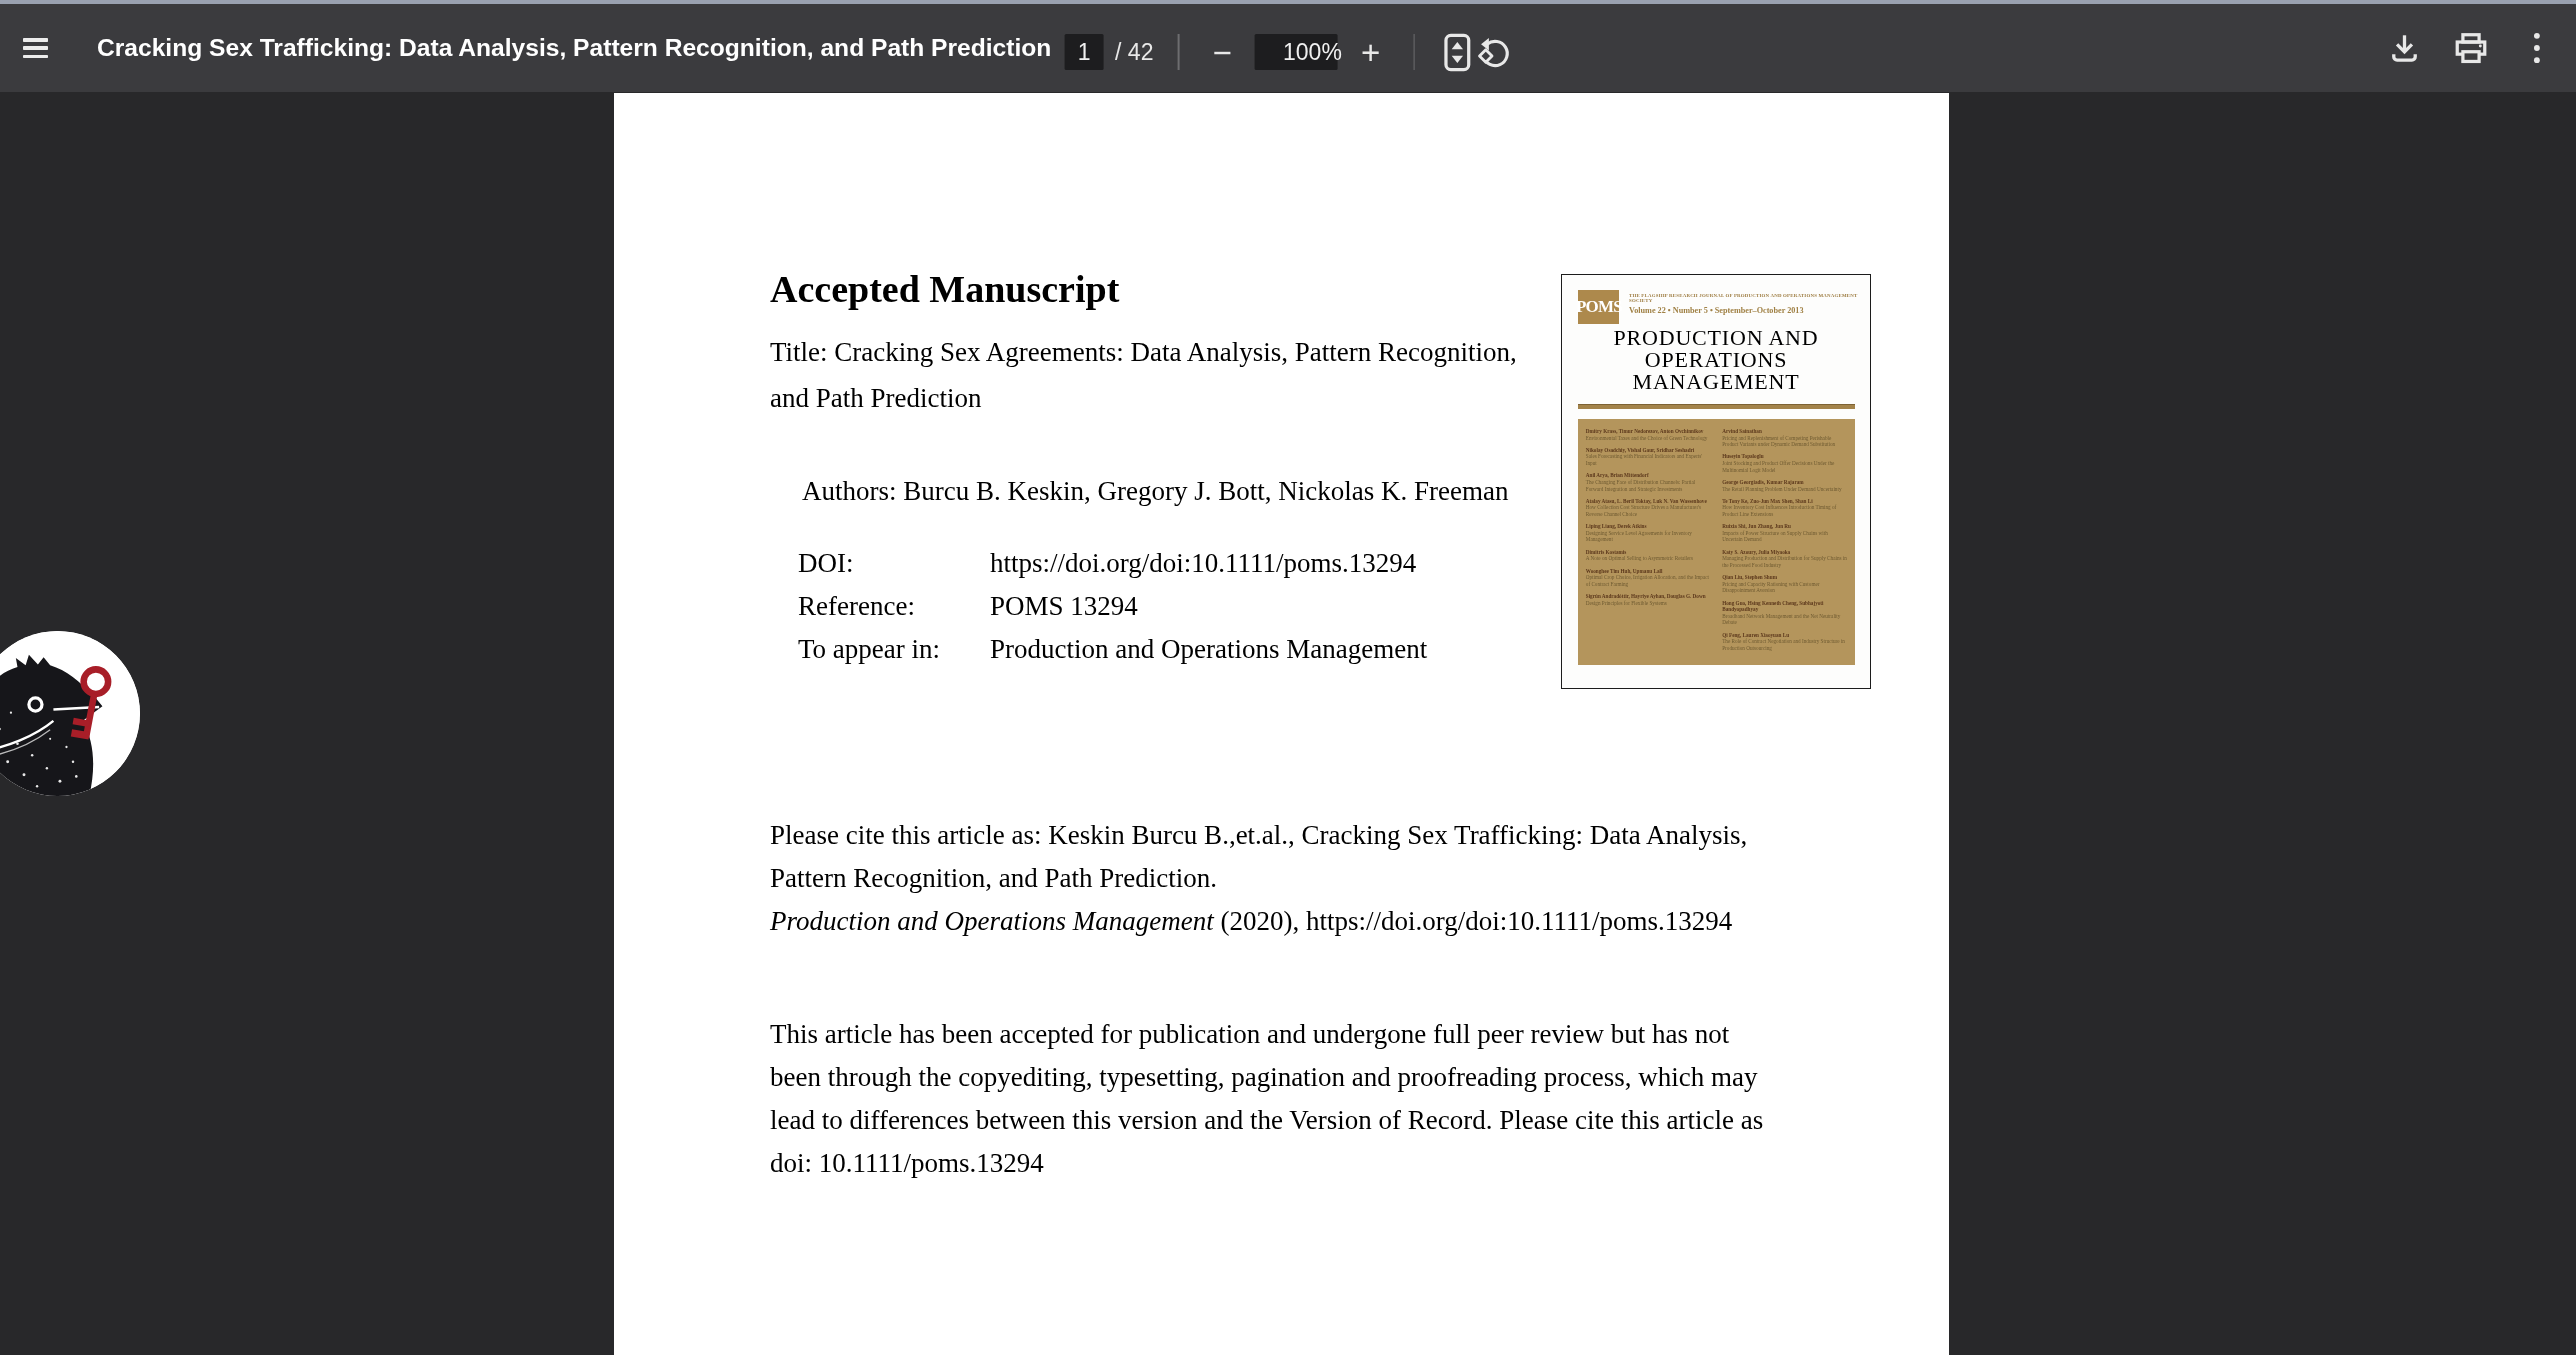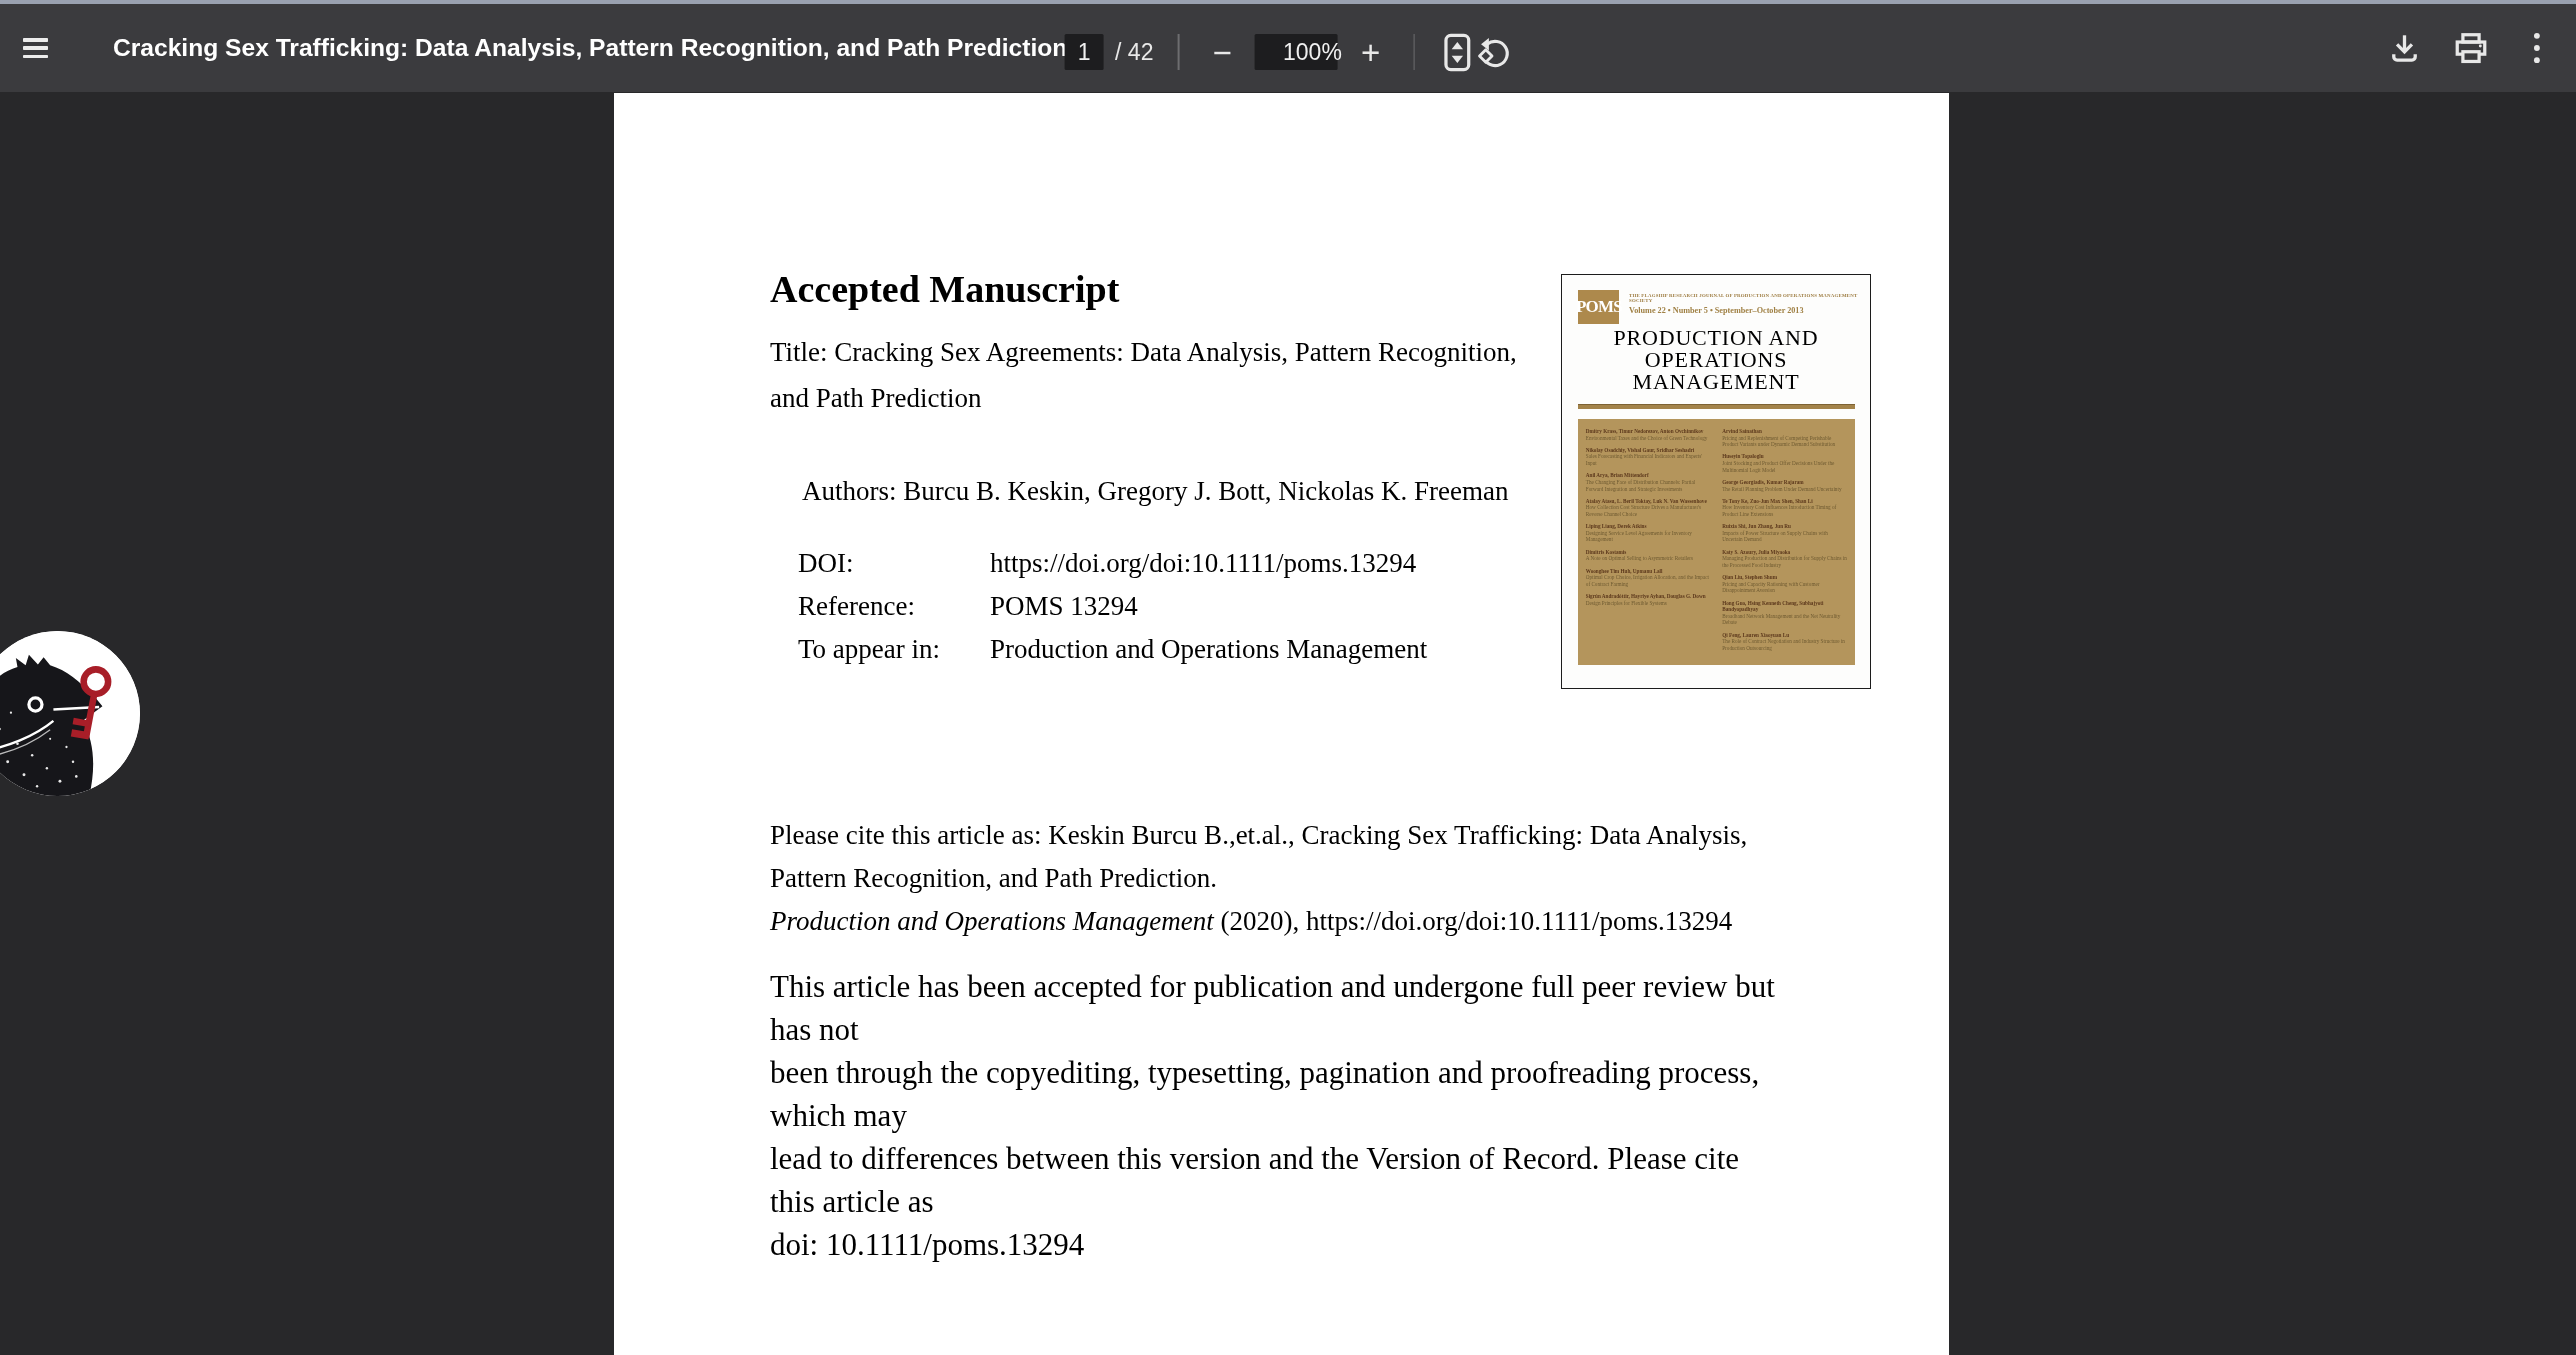--- a/index.html
+++ b/index.html
@@ -5,21 +5,21 @@
   * { margin:0; padding:0; box-sizing:border-box; }
   html,body { width:2576px; height:1355px; overflow:hidden; background:#28282a;
               font-family:"Liberation Sans", sans-serif; }
 
   
   .top-strip { position:absolute; left:0; top:0; width:2576px; height:4.1px; background:#9aa1b0; }
 
   
   .toolbar { position:absolute; left:0; top:4.1px; width:2576px; height:88px;
              background:#3b3b3e; display:flex; align-items:center; }
-  .tb-left { display:flex; align-items:center; gap:52px; padding-left:23px; min-width:0; }
+  .tb-left { display:flex; align-items:center; gap:36px; padding-left:23px; min-width:0; }
   .hamburger { width:38px; height:38px; display:flex; flex-direction:column; justify-content:center;
                gap:4.9px; background:none; border:none; cursor:pointer; }
   .hamburger span { display:block; width:24.6px; height:3.3px; background:#ececec; border-radius:0.8px; }
   .tb-title { color:#ffffff; font-size:24.6px; font-weight:600; white-space:nowrap; }
 
   .tb-center { position:absolute; left:50%; top:4.1px; transform:translateX(-50%);
                height:88px; display:flex; align-items:center; gap:0; }
   .darkbox { background:#1d1d1f; color:#f0f0f0; font-size:23px; display:flex;
              align-items:center; justify-content:center; border:none; border-radius:1.6px; }
   .page-input { width:39px; height:36px; text-align:center; font-family:"Liberation Sans",sans-serif; }
@@ -39,21 +39,21 @@
               font-family:"Liberation Serif", serif; color:#000; }
 
   .ms-heading { position:absolute; left:156px; top:174px; font-size:38px; font-weight:bold; }
   .ms-title   { position:absolute; left:156px; top:236px; font-size:27px; line-height:46px; width:786px; }
   .ms-authors { position:absolute; left:156px; top:383px; font-size:27px;margin-left:32px; }
   .ms-meta    { position:absolute; left:156px; top:455px; font-size:27px; }
   .meta-row   { display:flex; height:43px; align-items:flex-start; }
   .meta-label { width:192px;margin-left:28px; }
   .ms-cite    { position:absolute; left:156px; top:721px; font-size:27px; line-height:43px; width:983px; }
   .italic     { font-style:italic; }
-  .ms-notice  { position:absolute; left:156px; top:872px; font-size:31px; line-height:43px; width:1007px; }
+  .ms-notice  { position:absolute; left:156px; top:920px; font-size:27px; line-height:43px; width:1007px; }
 
   
   .cover { position:absolute; left:947px; top:181px; width:310px; height:415px;
            background:#fdfdfc; border:1.6px solid #1c1c1c; overflow:hidden; }
   .poms-box { position:absolute; left:16.4px; top:14.7px; width:41px; height:34px; background:#ad894c;
               color:#fff; font-family:"Liberation Serif",serif; font-weight:bold; font-size:17px;
               display:flex; align-items:center; justify-content:center; letter-spacing:-0.8px; }
   .cover-tagline { position:absolute; left:67px; top:18px; width:229px; font-size:4.9px;
                    color:#9d7c41; font-weight:bold; letter-spacing:0.2px; }
   .cover-issue { position:absolute; left:67px; top:31px; font-size:8.2px; color:#a08145; font-weight:bold; }

